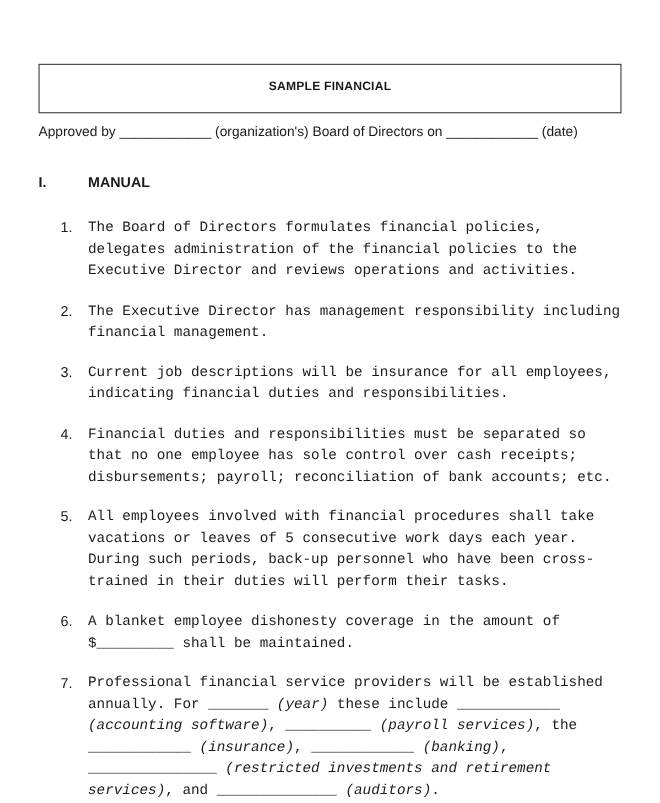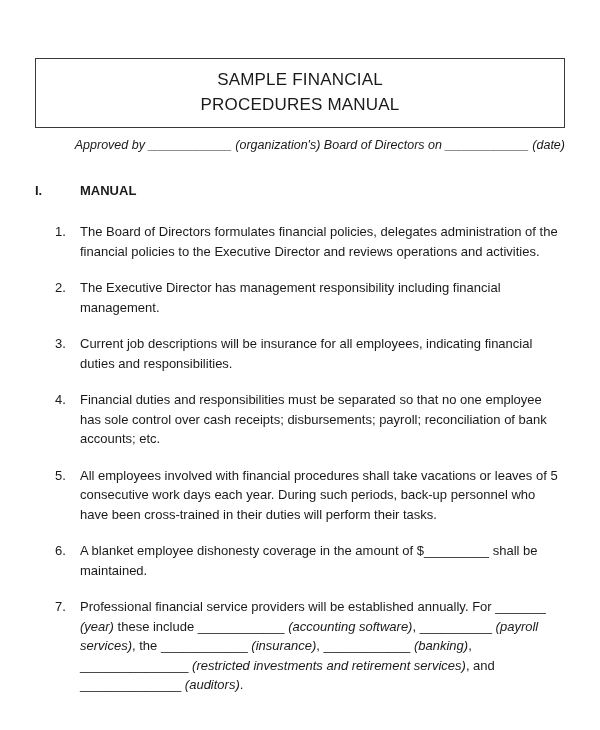--- a/index.html
+++ b/index.html
@@ -20,30 +20,29 @@
     height: 730px;
     padding: 58px 35px 20px 35px;
     background: #ffffff;
   }
   .title-box {
     border: 1px solid #3a3a3a;
     padding: 8px 10px 10px 10px;
     text-align: center;
   }
   .title-line {
-    font-size: 17px;
-    font-weight: normal;
+    font-size: 11px;
+    font-weight: bold;
     line-height: 25px;
     letter-spacing: 0.2px;
   }
   .approval {
     margin-top: 9px;
-    font-style: italic;
     font-size: 12.5px;
-    text-align: right;
+    text-align: left;
     line-height: 16px;
   }
   .section-heading {
     display: flex;
     margin-top: 30px;
     font-weight: bold;
     font-size: 13px;
   }
   .section-heading .numeral {
     width: 45px;
@@ -59,33 +58,33 @@
     line-height: 19.5px;
   }
   .item .num {
     flex: 0 0 25px;
     width: 25px;
     margin-left: 20px;
   }
   .item .body {
     flex: 1 1 auto;
     max-width: 490px;
+    font-family: Liberation Mono, monospace;
   }
   .it {
     font-style: italic;
   }
 </style>
 </head>
 <body>
 
 <div class="page">
 
   <div class="title-box">
     <div class="title-line">SAMPLE FINANCIAL</div>
-    <div class="title-line">PROCEDURES MANUAL</div>
   </div>
 
   <div class="approval">Approved by ____________ (organization's) Board of Directors on ____________ (date)</div>
 
   <div class="section-heading">
     <span class="numeral">I.</span>
     <span class="section-title">MANUAL</span>
   </div>
 
   <div class="items" id="items">

